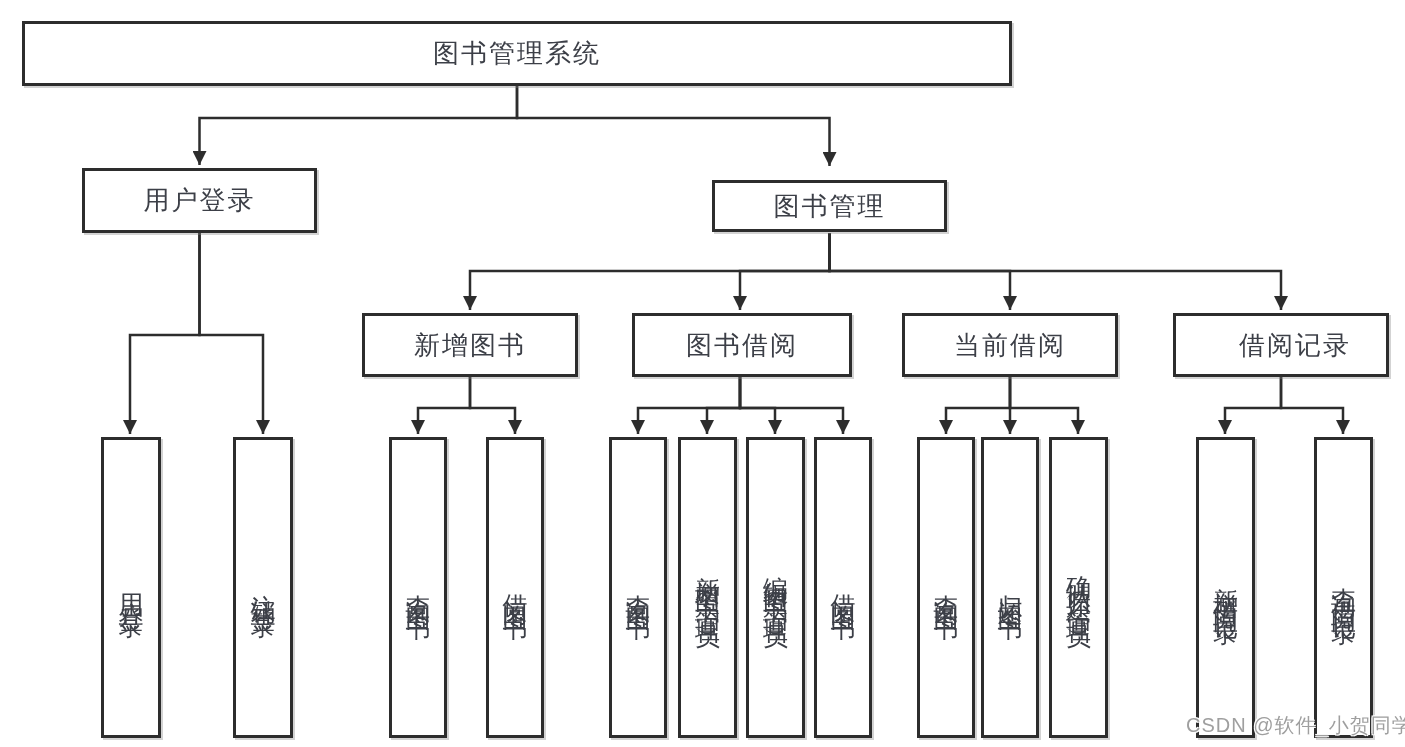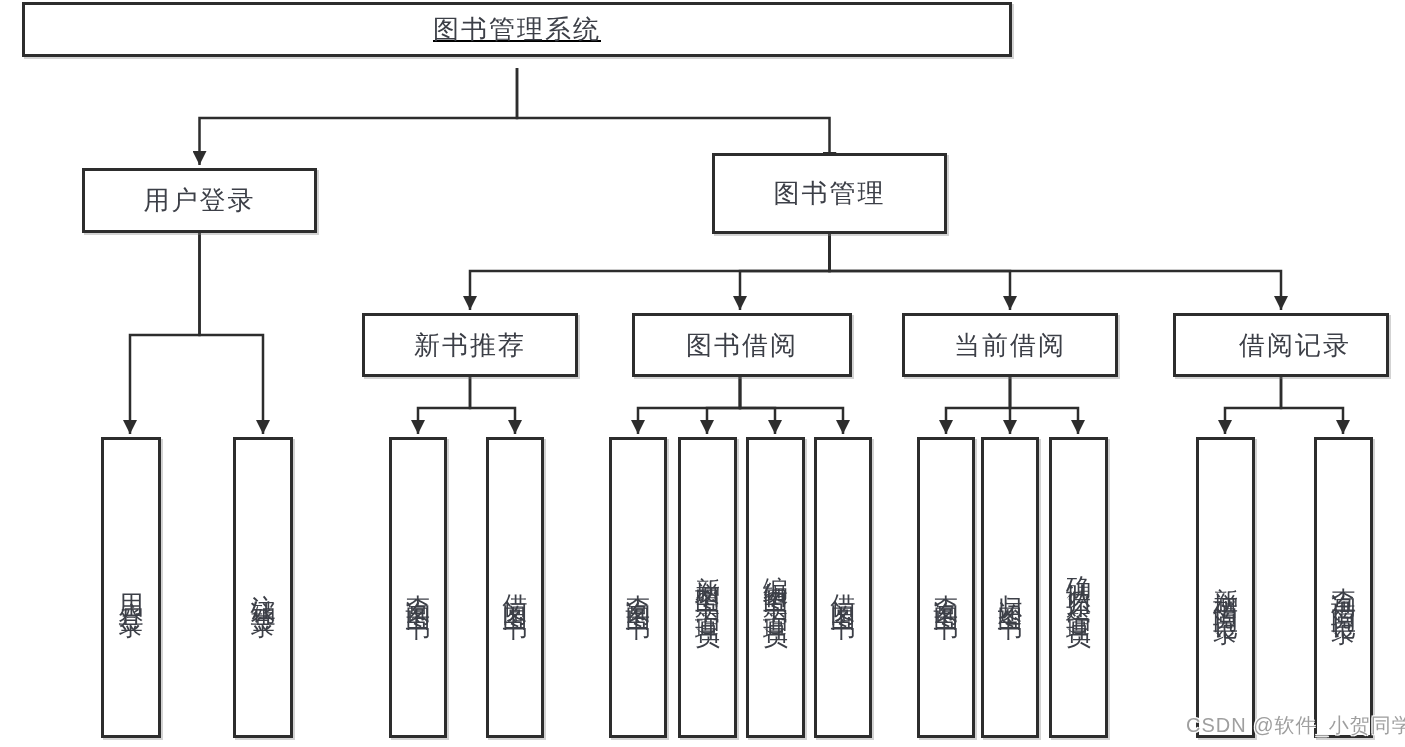--- a/index.html
+++ b/index.html
@@ -95,33 +95,33 @@
 
       <path d="M1010,377 V408 H946 V434" marker-end="url(#arrow)"></path>
       <path d="M1010,377 V434" marker-end="url(#arrow)"></path>
       <path d="M1010,377 V408 H1078 V434" marker-end="url(#arrow)"></path>
 
       <path d="M1281,377 V408 H1225 V434" marker-end="url(#arrow)"></path>
       <path d="M1281,377 V408 H1343 V434" marker-end="url(#arrow)"></path>
     </g>
   </svg>
 
-  <div class="hbox" style="left:22px; top:2px; width:990px; height:55px;text-decoration:underline;">
+  <div class="hbox" style="left:22px; top:21px; width:990px; height:65px;">
     <span>图书管理系统</span>
   </div>
 
   <div class="hbox" style="left:82px; top:168px; width:235px; height:65px;">
     <span>用户登录</span>
   </div>
-  <div class="hbox" style="left:712px; top:153px; width:235px; height:81px;">
+  <div class="hbox" style="left:712px; top:180px; width:235px; height:52px;">
     <span>图书管理</span>
   </div>
 
   <div class="hbox" style="left:362px; top:313px; width:216px; height:64px;">
-    <span>新书推荐</span>
+    <span>新增图书</span>
   </div>
   <div class="hbox" style="left:632px; top:313px; width:220px; height:64px;">
     <span>图书借阅</span>
   </div>
   <div class="hbox" style="left:902px; top:313px; width:216px; height:64px;">
     <span>当前借阅</span>
   </div>
   <div class="hbox" style="left:1173px; top:313px; width:216px; height:64px;padding-left:28px;">
     <span>借阅记录</span>
   </div>

